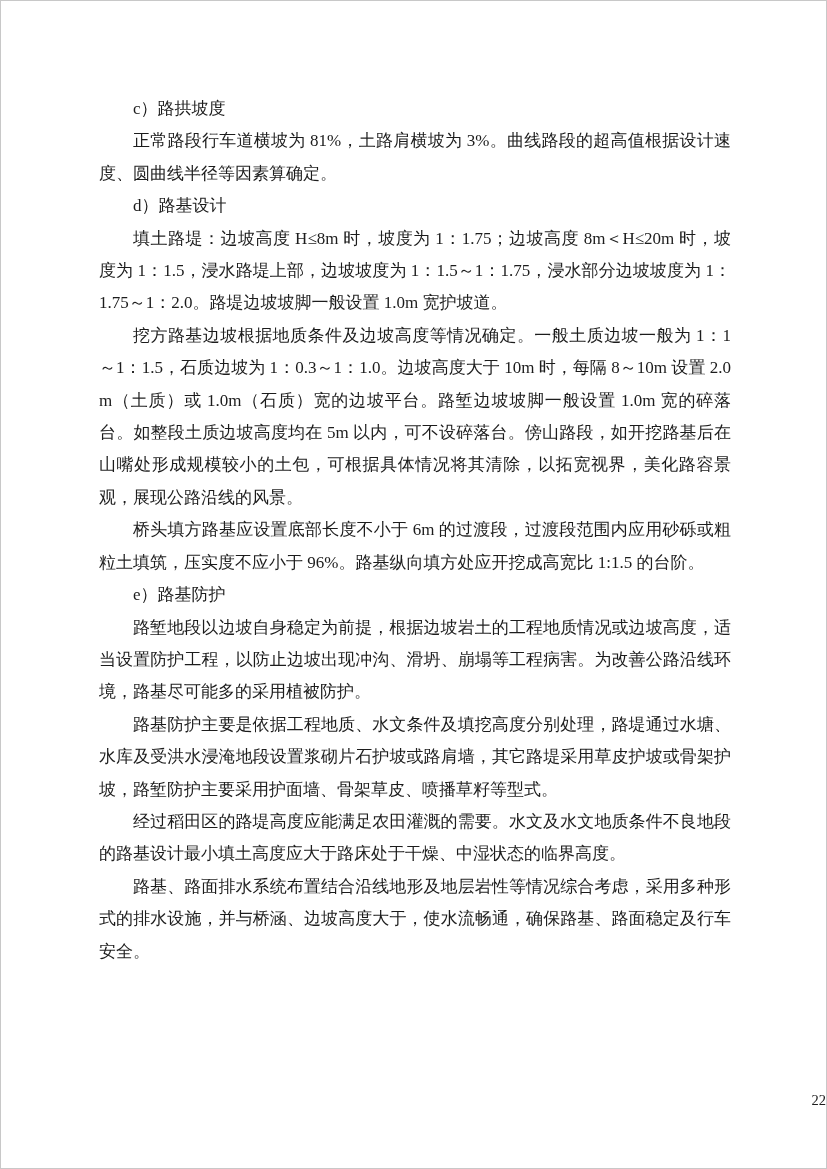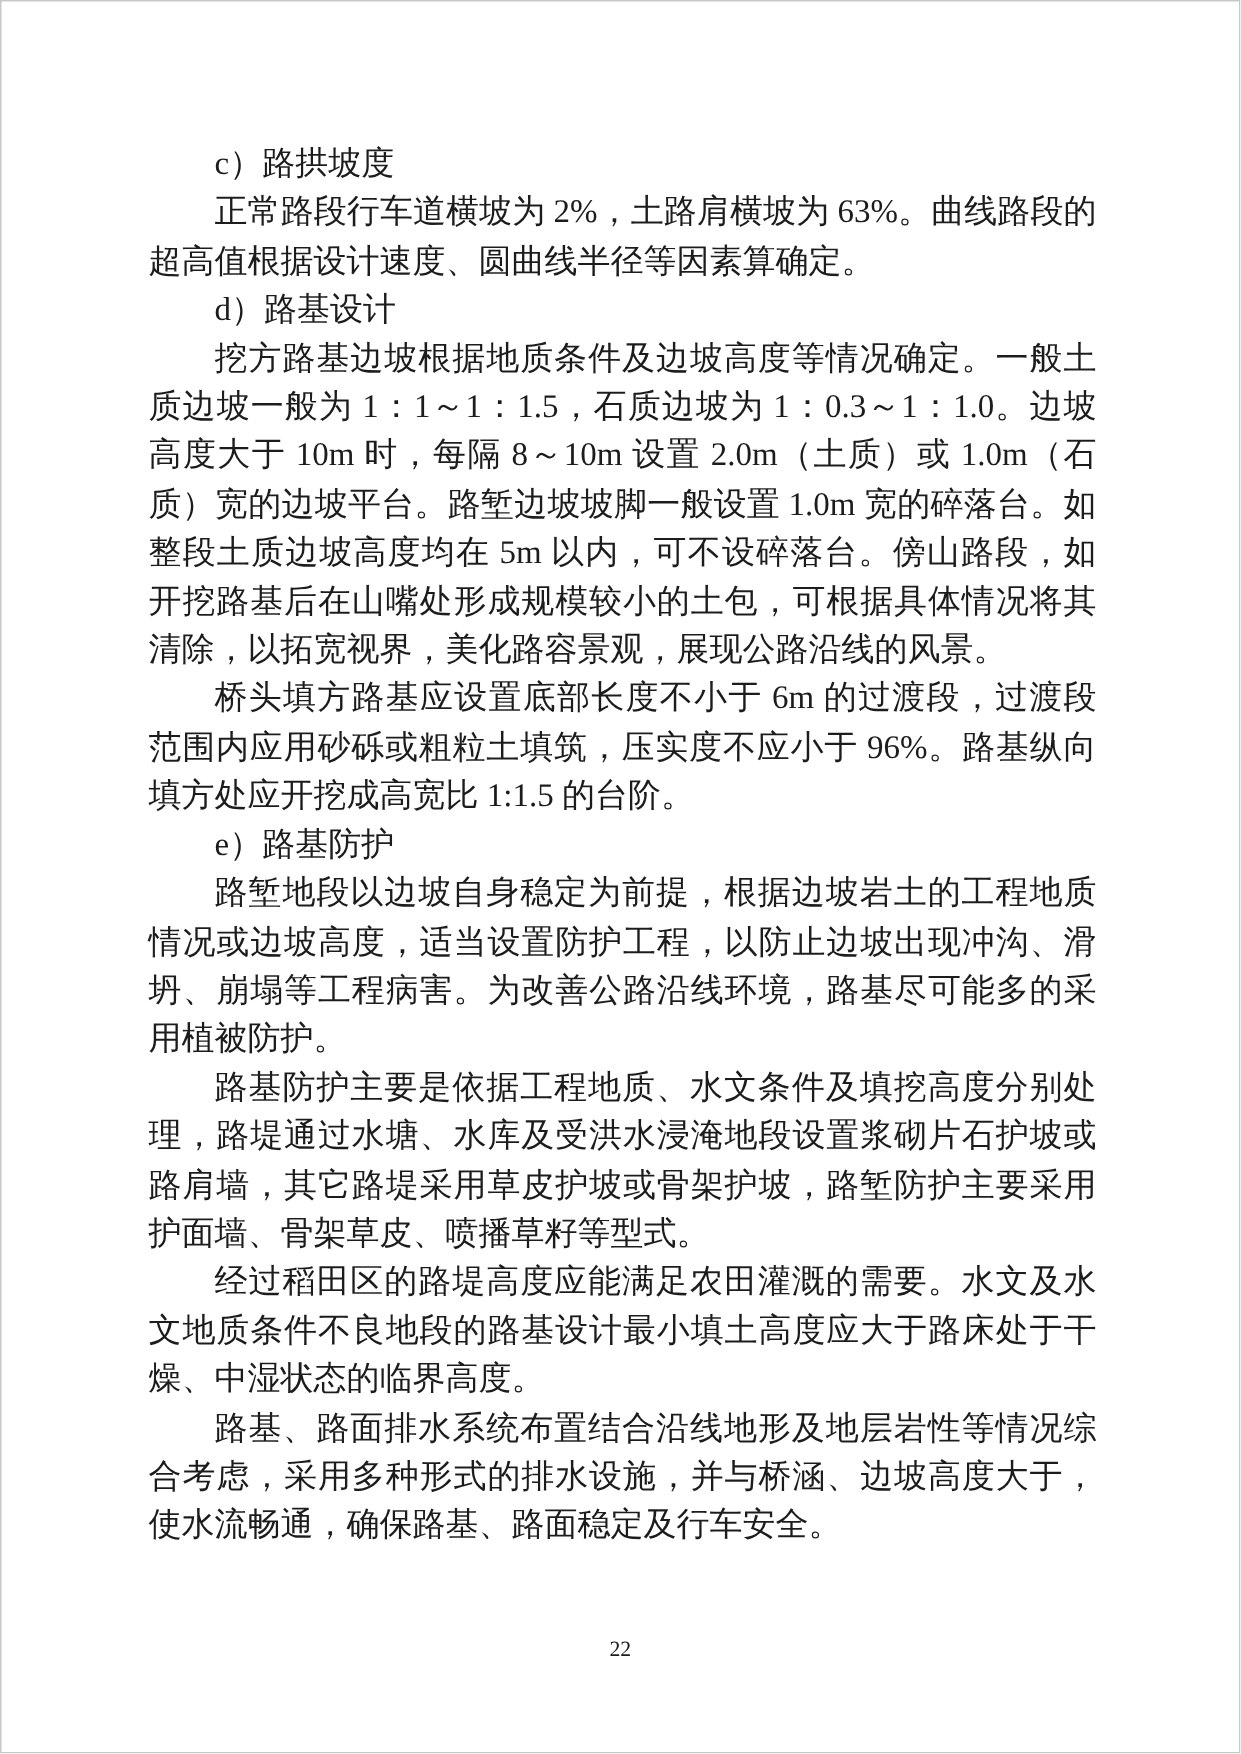--- a/index.html
+++ b/index.html
@@ -20,47 +20,48 @@
   }
   .content {
     position: absolute;
     left: 98px;
     top: 92px;
     width: 632px;
   }
   .content p {
     margin: 0;
     padding: 0;
-    font-size: 22px;
+    font-size: 17px;
     line-height: 32.4px;
     text-align: justify;
     text-indent: 2em;
     word-break: break-all;
   }
   .content p.heading {
     text-align: left;
   }
   .footer {
     position: absolute;
     left: 0;
     right: 0;
     top: 1091px;
-    text-align: center;
+    text-align: right;
     font-size: 14.5px;
     color: #1c1c1c;
   }
 </style>
 </head>
 <body>
 
 <div class="page">
   <div class="content">
     <p class="heading">c）路拱坡度</p>
-    <p class="para">正常路段行车道横坡为 2%，土路肩横坡为 63%。曲线路段的超高值根据设计速度、圆曲线半径等因素算确定。</p>
+    <p class="para">正常路段行车道横坡为 81%，土路肩横坡为 3%。曲线路段的超高值根据设计速度、圆曲线半径等因素算确定。</p>
     <p class="heading">d）路基设计</p>
+    <p class="para">填土路堤：边坡高度 H≤8m 时，坡度为 1：1.75；边坡高度 8m＜H≤20m 时，坡度为 1：1.5，浸水路堤上部，边坡坡度为 1：1.5～1：1.75，浸水部分边坡坡度为 1：1.75～1：2.0。路堤边坡坡脚一般设置 1.0m 宽护坡道。</p>
     <p class="para">挖方路基边坡根据地质条件及边坡高度等情况确定。一般土质边坡一般为 1：1～1：1.5，石质边坡为 1：0.3～1：1.0。边坡高度大于 10m 时，每隔 8～10m 设置 2.0m（土质）或 1.0m（石质）宽的边坡平台。路堑边坡坡脚一般设置 1.0m 宽的碎落台。如整段土质边坡高度均在 5m 以内，可不设碎落台。傍山路段，如开挖路基后在山嘴处形成规模较小的土包，可根据具体情况将其清除，以拓宽视界，美化路容景观，展现公路沿线的风景。</p>
     <p class="para">桥头填方路基应设置底部长度不小于 6m 的过渡段，过渡段范围内应用砂砾或粗粒土填筑，压实度不应小于 96%。路基纵向填方处应开挖成高宽比 1:1.5 的台阶。</p>
     <p class="heading">e）路基防护</p>
     <p class="para">路堑地段以边坡自身稳定为前提，根据边坡岩土的工程地质情况或边坡高度，适当设置防护工程，以防止边坡出现冲沟、滑坍、崩塌等工程病害。为改善公路沿线环境，路基尽可能多的采用植被防护。</p>
     <p class="para">路基防护主要是依据工程地质、水文条件及填挖高度分别处理，路堤通过水塘、水库及受洪水浸淹地段设置浆砌片石护坡或路肩墙，其它路堤采用草皮护坡或骨架护坡，路堑防护主要采用护面墙、骨架草皮、喷播草籽等型式。</p>
     <p class="para">经过稻田区的路堤高度应能满足农田灌溉的需要。水文及水文地质条件不良地段的路基设计最小填土高度应大于路床处于干燥、中湿状态的临界高度。</p>
     <p class="para">路基、路面排水系统布置结合沿线地形及地层岩性等情况综合考虑，采用多种形式的排水设施，并与桥涵、边坡高度大于，使水流畅通，确保路基、路面稳定及行车安全。</p>
   </div>
   <div class="footer">
     <span>22</span>

